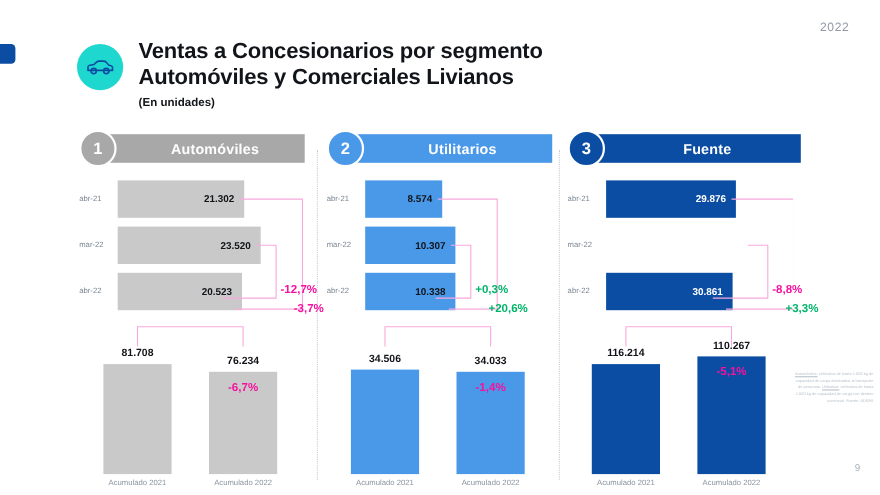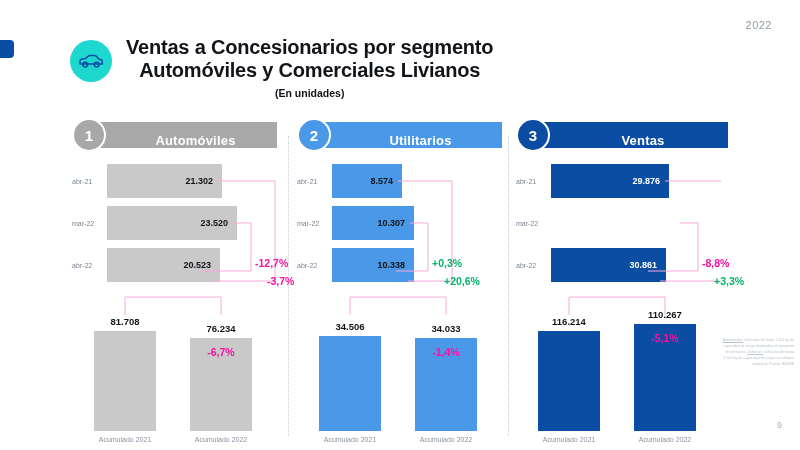--- a/index.html
+++ b/index.html
@@ -26,21 +26,21 @@
 
   
   .header { position: absolute; left: 70px; top: 36px; display: flex; align-items: flex-start; }
   .car-badge {
     width: 42px; height: 42px; border-radius: 50%;
     background: #1ed8d0; flex: 0 0 42px;
     display: flex; align-items: center; justify-content: center;
     margin-top: 4px;
   }
   .car-badge svg { display:block; }
-  .titles { margin-left: 14px; text-align: center; }
+  .titles { margin-left: 14px; }
   .title-l1, .title-l2 {
     font-size: 20px; font-weight: bold; color: #111418;
     line-height: 1.17; letter-spacing: -.2px; white-space: nowrap;
   }
   .subtitle { font-size: 10.5px; font-weight: bold; color: #111418; margin-top: 4px; }
 
   
   .panels { position: absolute; left: 0; top: 120px; width: 800px; height: 320px; }
   .panel { position: absolute; top: 0; height: 320px; }
   .panel.p1 { left: 72px;  width: 205px; }
@@ -51,21 +51,21 @@
     position: absolute; top: 16px; height: 300px;
     border-left: 1px dotted #c3ccd6;
   }
   .divider.d1 { left: 288px; }
   .divider.d2 { left: 508px; }
 
   
   .phead { position: relative; height: 30px; }
   .phead .bar {
     position: absolute; left: 28px; right: 0; top: 2px; height: 26px;
-    display: flex; align-items: flex-end; justify-content: center;
+    display: flex; align-items: center; justify-content: center;
   }
   .phead .bar span {
     color: #fff; font-size: 13px; font-weight: bold; letter-spacing: .2px;
     margin-left: 14px;
   }
   .phead .circle {
     position: absolute; left: 0; top: -2px;
     width: 34px; height: 34px; border-radius: 50%;
     border: 2.5px solid #fff;
     display: flex; align-items: center; justify-content: center;
@@ -251,21 +251,21 @@
             <div class="inpct">-1,4%</div>
           </div>
           <div class="alab">Acumulado 2022</div>
         </div>
       </div>
     </div>
 
     <div class="panel p3">
       <div class="phead">
         <div class="bar" style="background: rgb(11, 77, 162);">
-          <span>Ventas</span>
+          <span>Fuente</span>
         </div>
         <div class="circle" style="background: rgb(11, 77, 162);">3</div>
       </div>
       <div class="hgroup">
         <div class="hrow">
           <div class="rlabel">abr-21</div>
           <div class="hbar" style="width: 118px; background: rgb(11, 77, 162);">
               <b style="color: rgb(255, 255, 255);">29.876</b>
             </div>
         </div>

